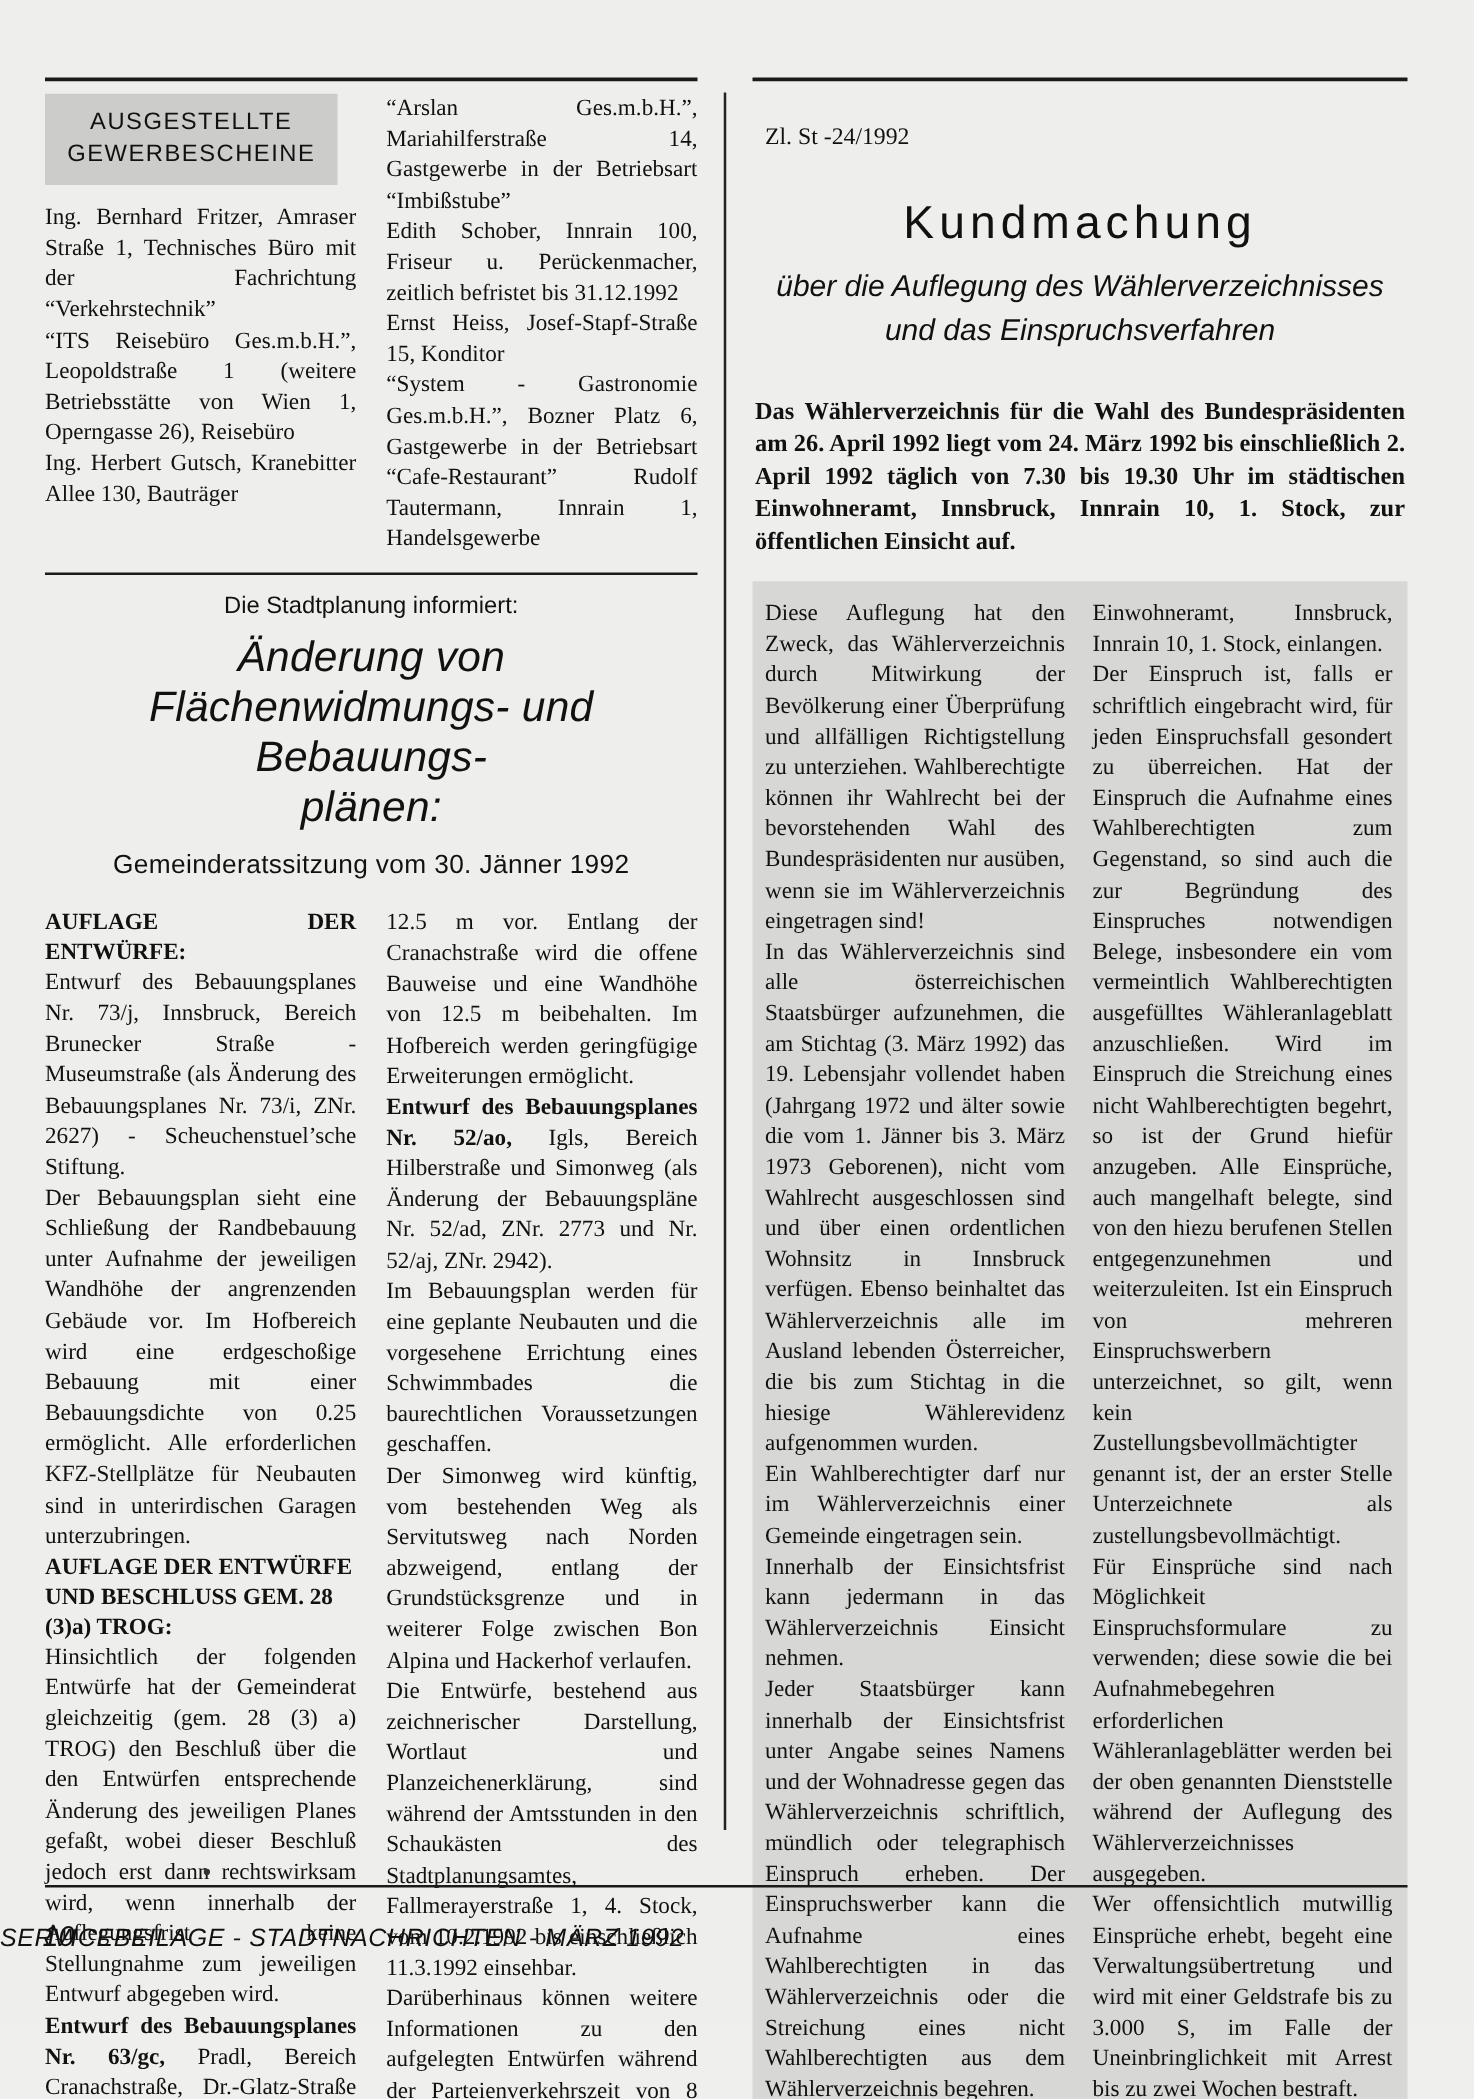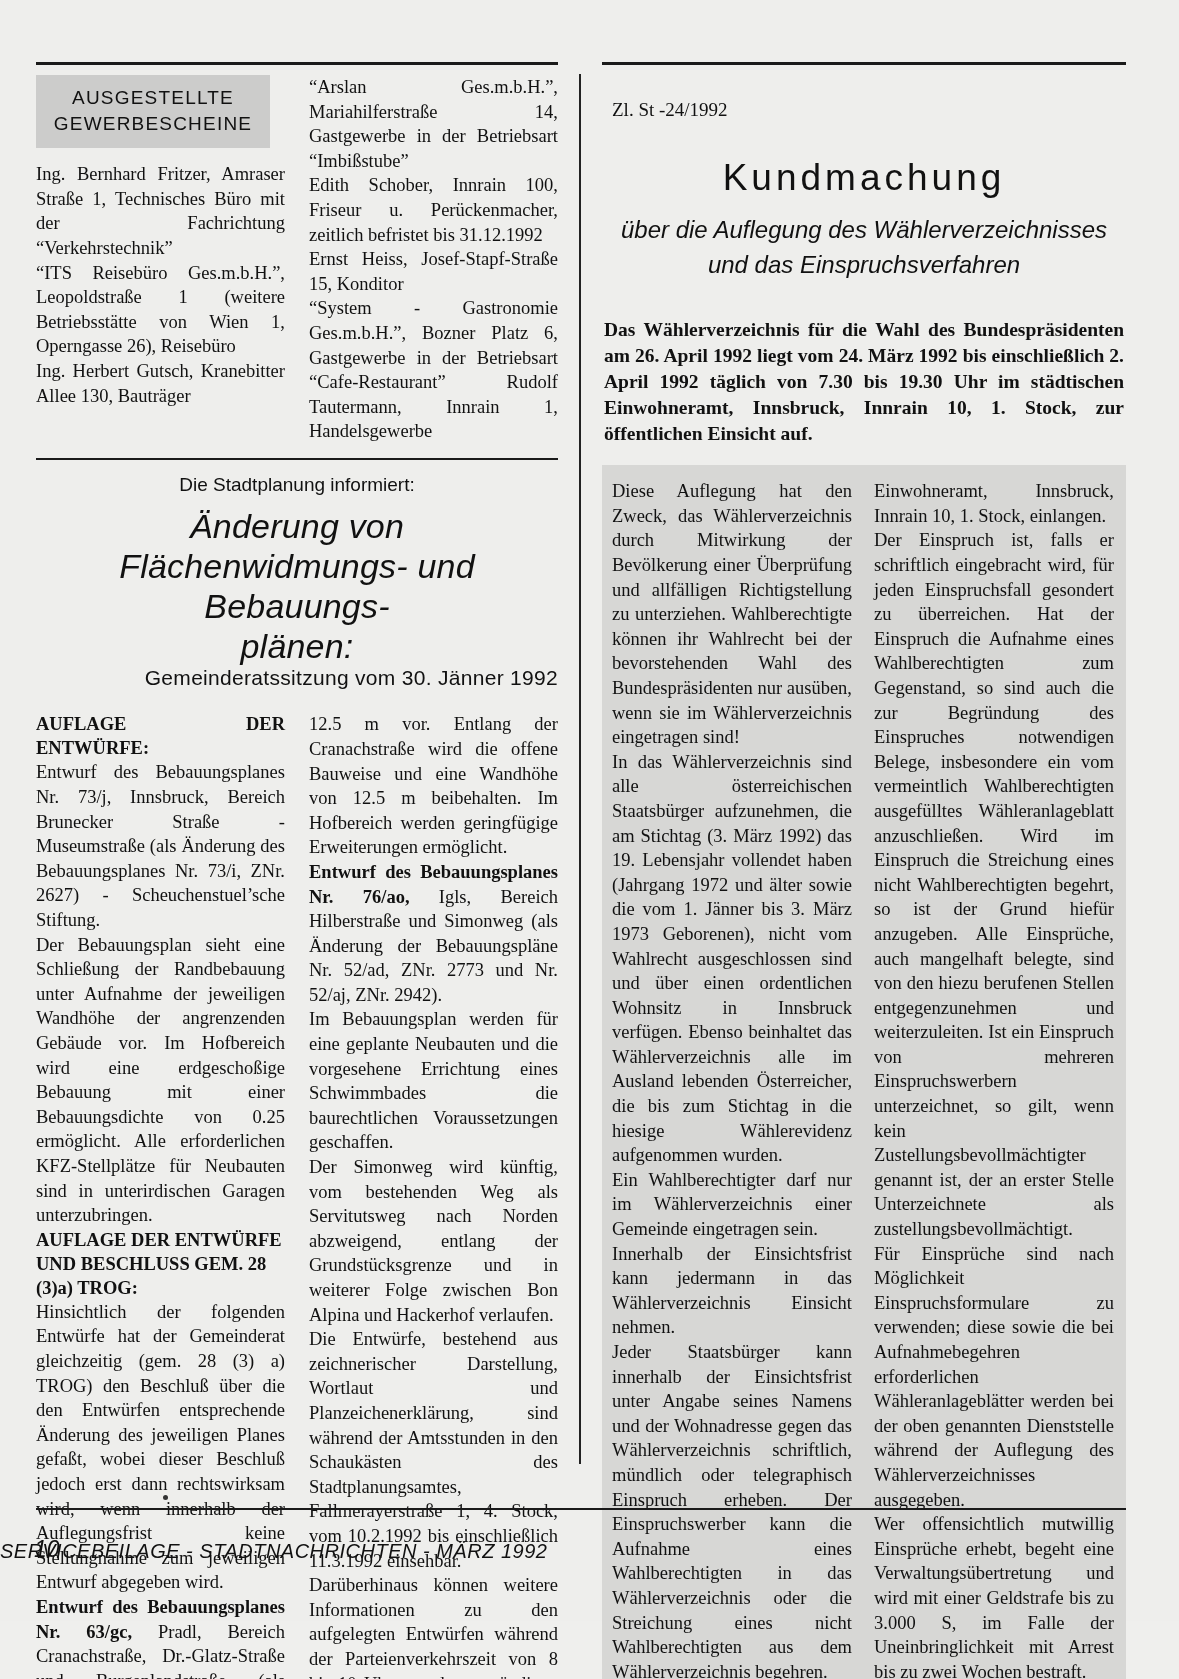--- a/index.html
+++ b/index.html
@@ -101,21 +101,22 @@
     font-style: italic;
     font-size: 34px;
     text-align: center;
     line-height: 1.18;
     margin-top: 10px;
     letter-spacing: 0.2px;
   }
   .sp-sub {
     font-family: "Liberation Sans", sans-serif;
     font-size: 21px;
-    text-align: right;
+    text-align: center;
+    margin-top: 14px;
     letter-spacing: 0.3px;
   }
   .h-bold {
     font-weight: bold;
     font-size: 18.5px;
     line-height: 1.3;
   }
   .ent-b { font-weight: bold; }
   
   .zl {
@@ -248,21 +249,21 @@
           <p>Der Bebauungsplan sieht eine Schließung der Randbebauung unter Aufnahme der jeweiligen Wandhöhe der angrenzenden Gebäude vor. Im Hofbereich wird eine erdgeschoßige Bebauung mit einer Bebauungsdichte von 0.25 ermöglicht. Alle erforderlichen KFZ-Stellplätze für Neubauten sind in unterirdischen Garagen unterzubringen.</p>
           <p class="h-bold mt10">AUFLAGE DER ENTWÜRFE</p>
           <p class="h-bold">UND BESCHLUSS GEM.  28</p>
           <p class="h-bold">(3)a) TROG:</p>
           <p>Hinsichtlich der folgenden Entwürfe hat der Gemeinderat gleichzeitig (gem. 28 (3) a) TROG) den Beschluß über die den Entwürfen entsprechende Änderung des jeweiligen Planes gefaßt, wobei dieser Beschluß jedoch erst dann rechtswirksam wird, wenn innerhalb der Auflegungsfrist keine Stellungnahme zum jeweiligen Entwurf abgegeben wird.</p>
           <p><span class="ent-b">Entwurf des Bebauungsplanes Nr. 63/gc,</span><span> Pradl, Bereich Cranachstraße, Dr.-Glatz-Straße und Burgenlandstraße (als Änderung des Bebauungsplanes Nr. 63/eb, ZNr. 2942).</span></p>
 
         </div>
         <div class="col body-text">
           <p>12.5 m vor. Entlang der Cranachstraße wird die offene Bauweise und eine Wandhöhe von 12.5 m beibehalten. Im Hofbereich werden geringfügige Erweiterungen ermöglicht.</p>
-          <p><span class="ent-b">Entwurf des Bebauungsplanes Nr. 76/ao,</span><span> Igls, Bereich Hilberstraße und Simonweg (als Änderung der Bebauungspläne Nr. 52/ad, ZNr. 2773 und Nr. 52/aj, ZNr. 2942).</span></p>
+          <p><span class="ent-b">Entwurf des Bebauungsplanes Nr. 52/ao,</span><span> Igls, Bereich Hilberstraße und Simonweg (als Änderung der Bebauungspläne Nr. 52/ad, ZNr. 2773 und Nr. 52/aj, ZNr. 2942).</span></p>
           <p>Im Bebauungsplan werden für eine geplante Neubauten und die vorgesehene Errichtung eines Schwimmbades die baurechtlichen Voraussetzungen geschaffen.</p>
           <p>Der Simonweg wird künftig, vom bestehenden Weg als Servitutsweg nach Norden abzweigend, entlang der Grundstücksgrenze und in weiterer Folge zwischen Bon Alpina und Hackerhof verlaufen.</p>
           <p>Die Entwürfe, bestehend aus zeichnerischer Darstellung, Wortlaut und Planzeichenerklärung, sind während der Amtsstunden in den Schaukästen des Stadtplanungsamtes, Fallmerayerstraße 1, 4. Stock, vom 10.2.1992 bis einschließlich 11.3.1992 einsehbar.</p>
           <p>Darüberhinaus können weitere Informationen zu den aufgelegten Entwürfen während der Parteienverkehrszeit von 8 bis 10 Uhr von den zuständigen Sachbearbeitern eingeholt werden.</p>
 
         </div>
       </div>
     </div>
 
     <div class="right-half">

